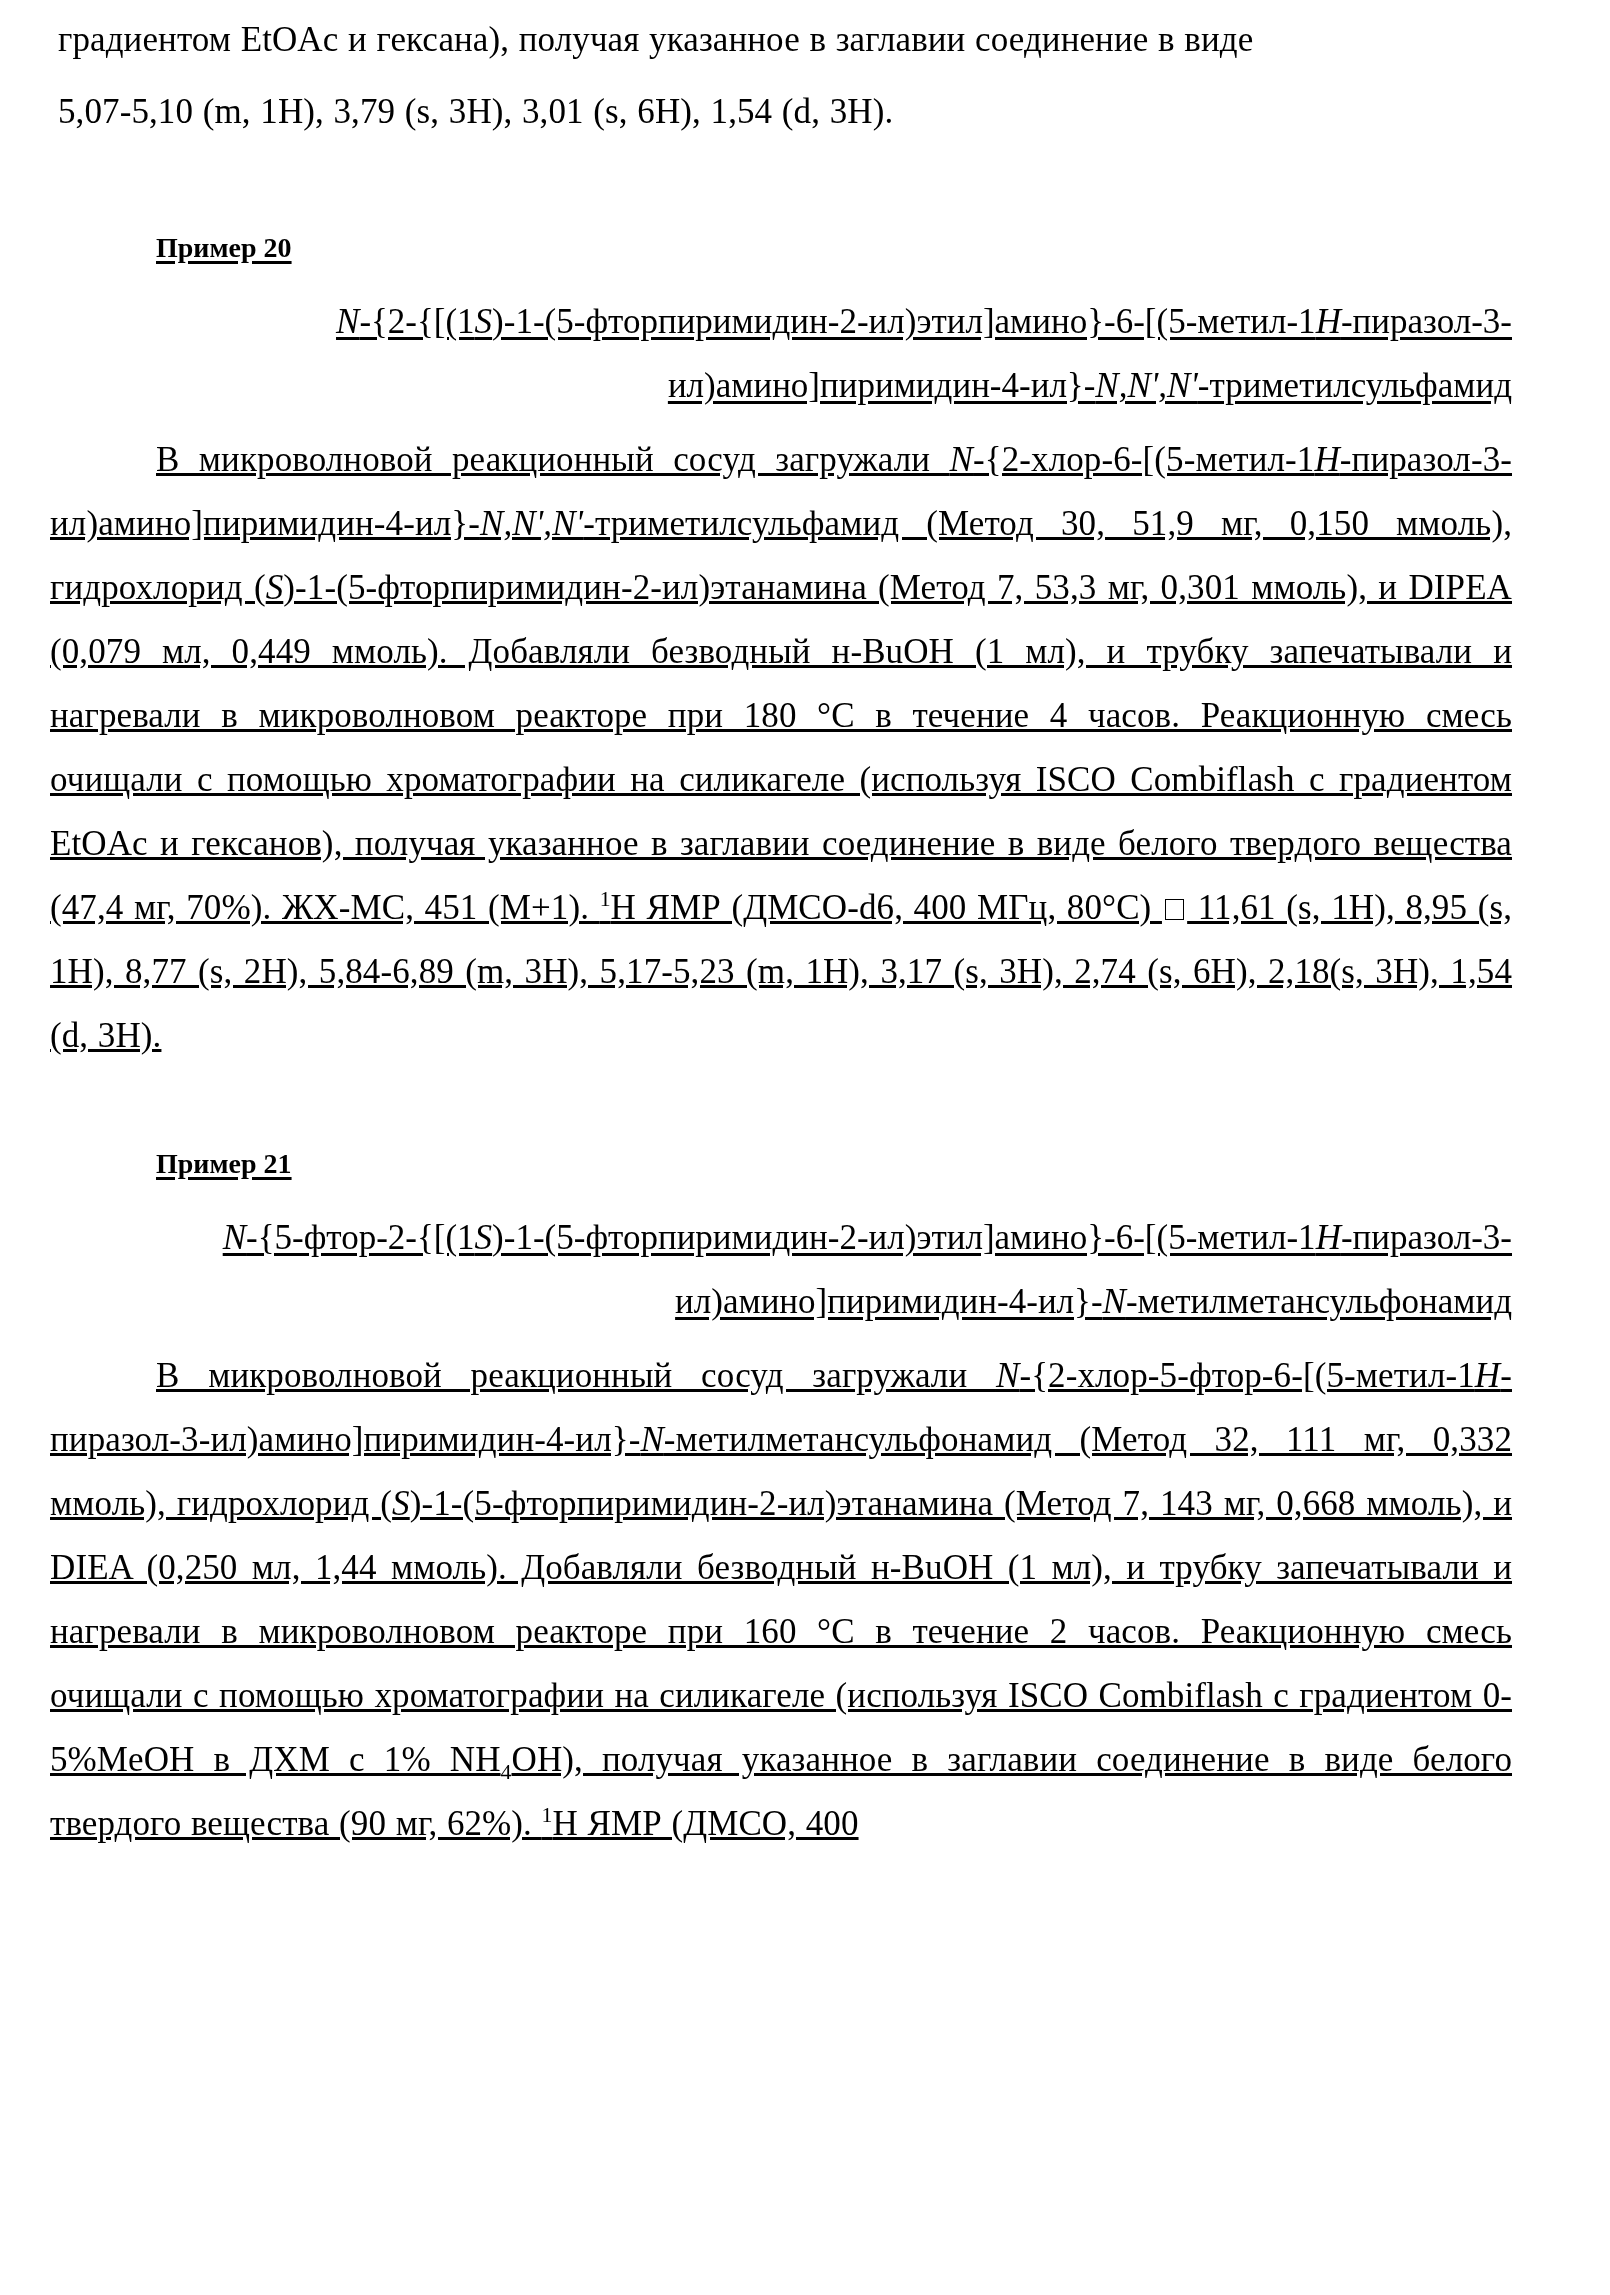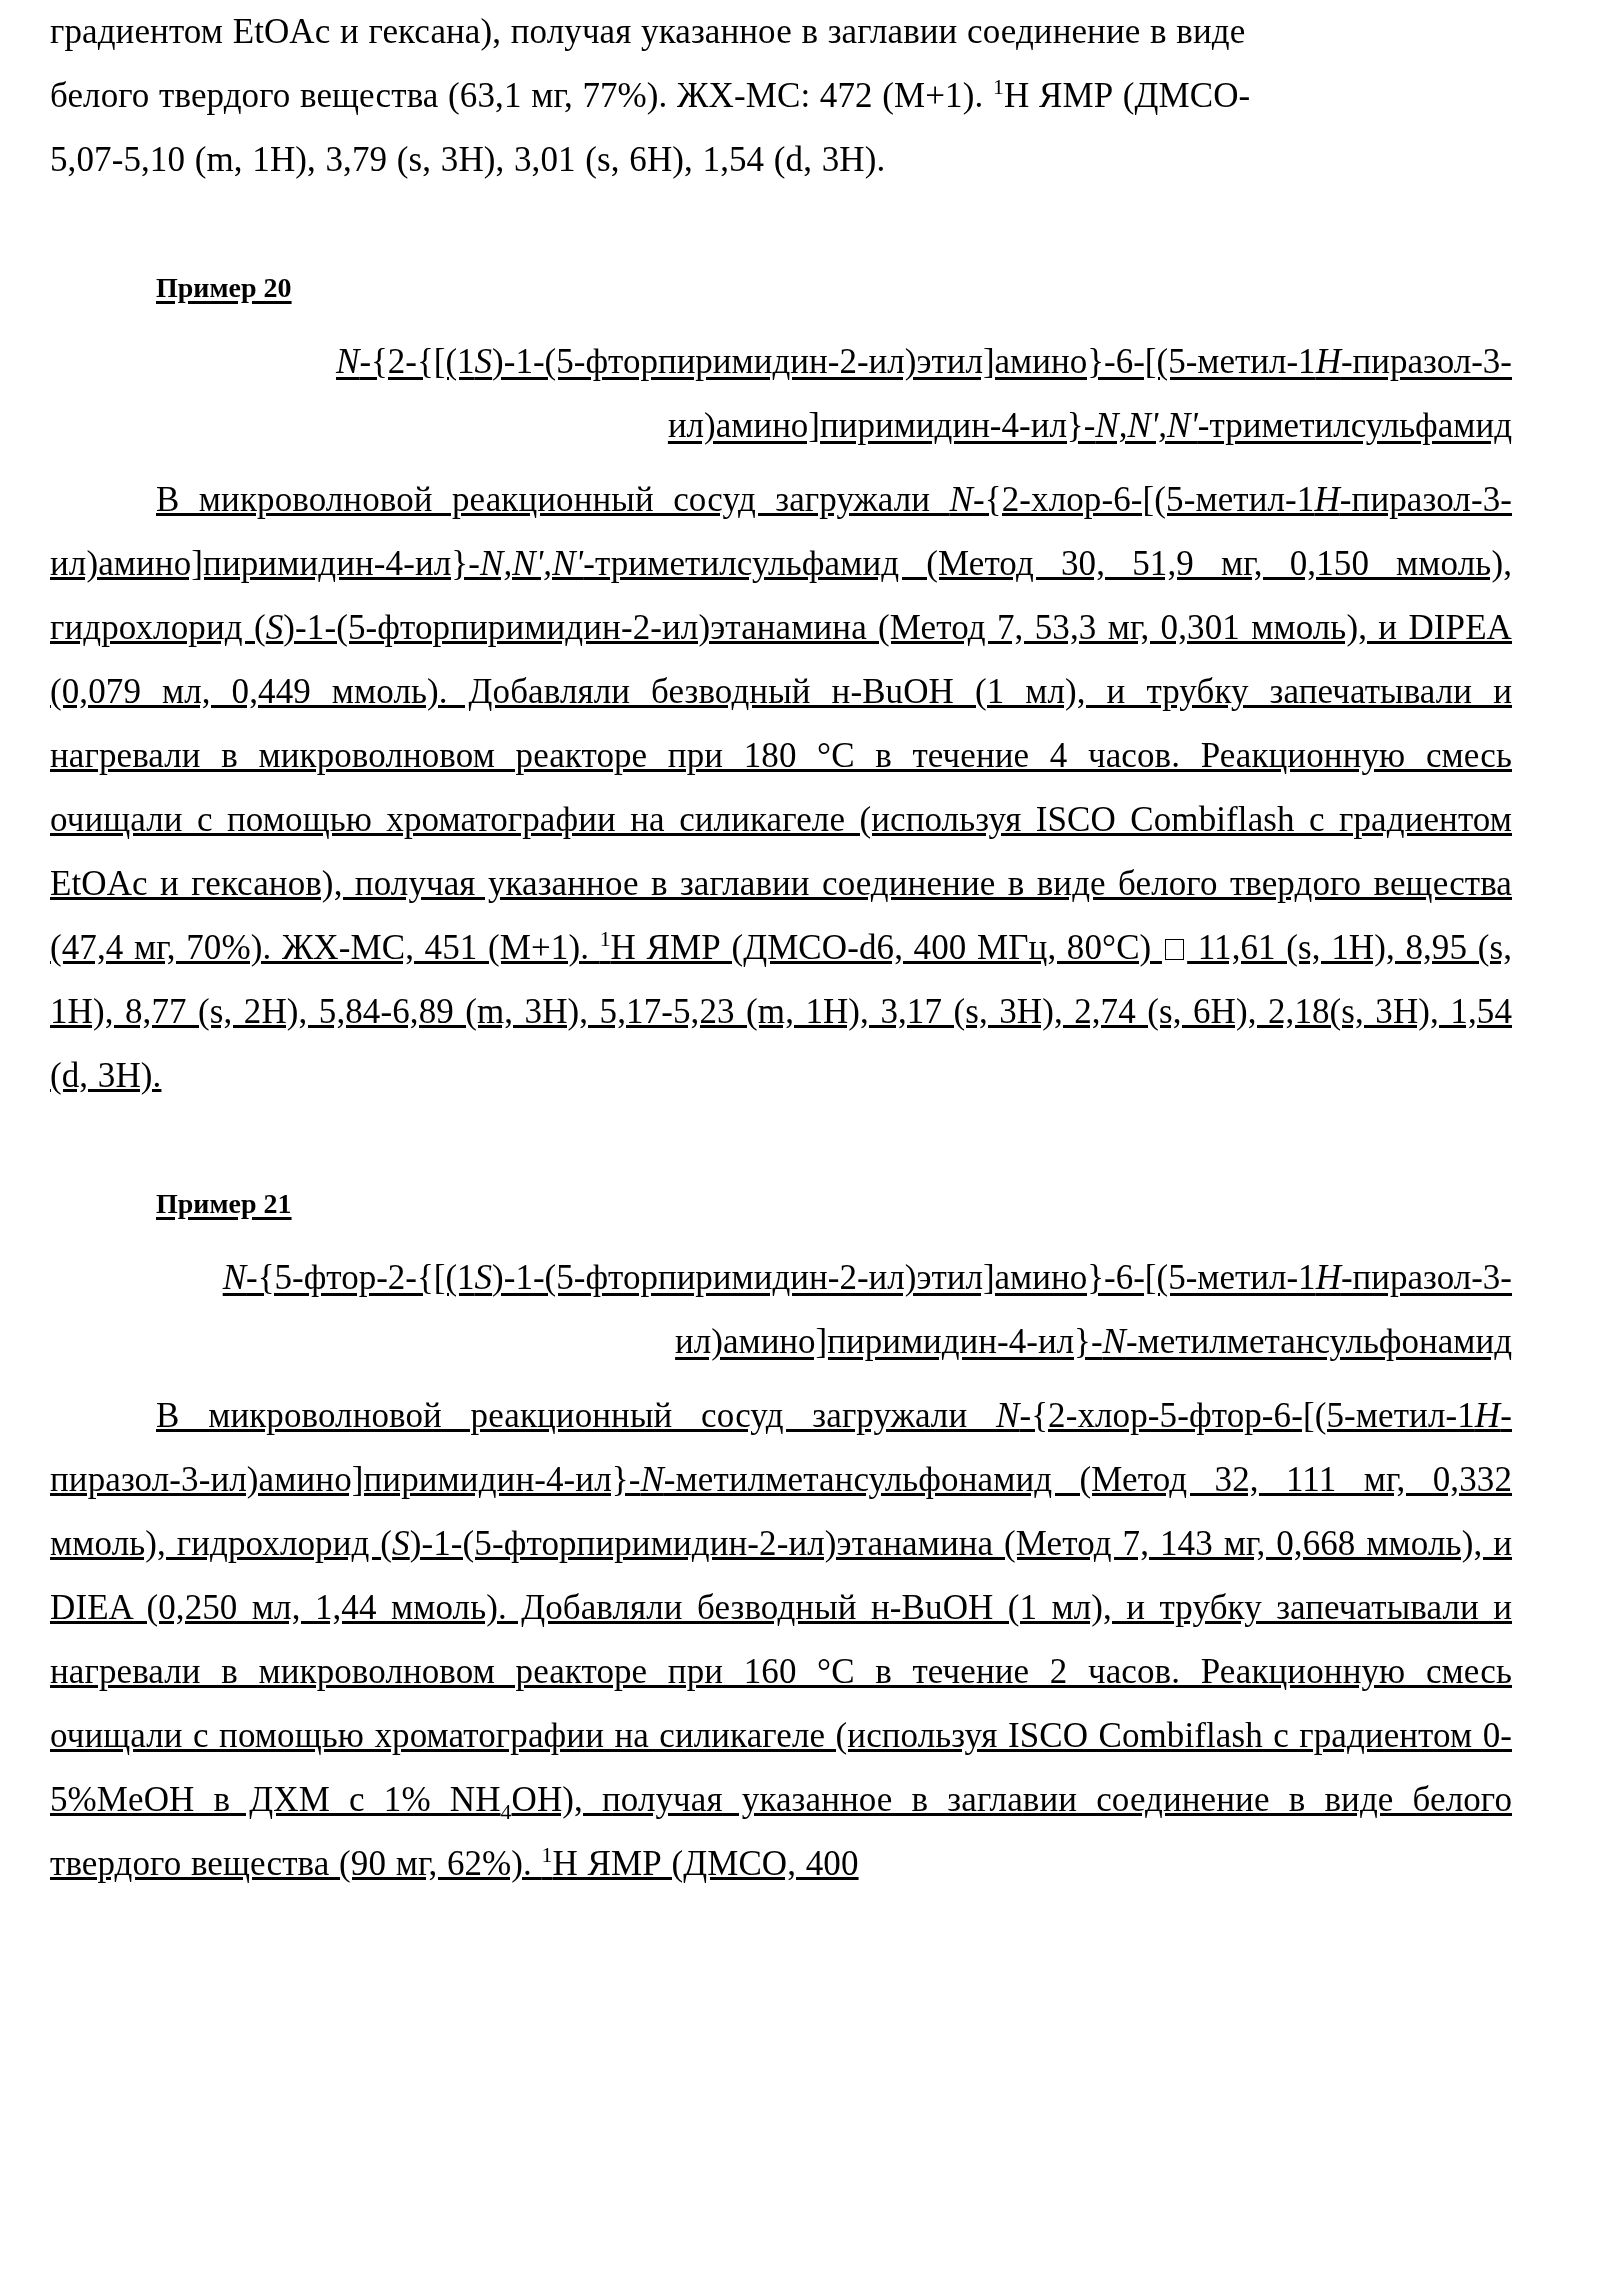--- a/index.html
+++ b/index.html
@@ -23,21 +23,21 @@
   }
   .block {
     font-size: 35px;
     line-height: 64px;
     text-align: justify;
     text-justify: inter-word;
     letter-spacing: 0.1px;
     word-spacing: 0.8px;
   }
   .para {
-    margin: 0;
+    margin: 8px;
     text-indent: 0;
   }
   .para-indent {
     margin: 0;
     text-indent: 106px;
     text-decoration: underline;
   }
   .gap-lg { height: 64px; }
   .gap-xs { height: 10px; }
   .example-heading {
@@ -87,21 +87,20 @@
     margin: 0 0.10em;
   }
 </style>
 </head>
 <body>
 
 <div class="page">
 
   <div class="block">
     <p class="para"><span>градиентом EtOAc и гексана), получая указанное в заглавии соединение в виде</span></p>
-    <p class="para"><span>белого твердого вещества (63,1 мг, 77%). ЖХ-МС: 472 (M+1). </span><sup>1</sup><span>Н ЯМР (ДМСО-</span></p>
     <p class="para"><span>5,07-5,10 (m, 1H), 3,79 (s, 3H), 3,01 (s, 6H), 1,54 (d, 3H).</span></p>
   </div>
 
   <div class="gap-lg"></div>
 
   <p class="example-heading"><span class="u">Пример 20</span></p>
 
   <div class="gap-xs"></div>
 
   <p class="chem-name chem-name-last"><i>N</i><span>-{2-{[(1</span><i>S</i><span>)-1-(5-фторпиримидин-2-ил)этил]амино}-6-[(5-метил-1</span><i>H</i><span>-пиразол-3-ил)амино]пиримидин-4-ил}-</span><i>N,N',N'</i><span>-триметилсульфамид</span></p>

